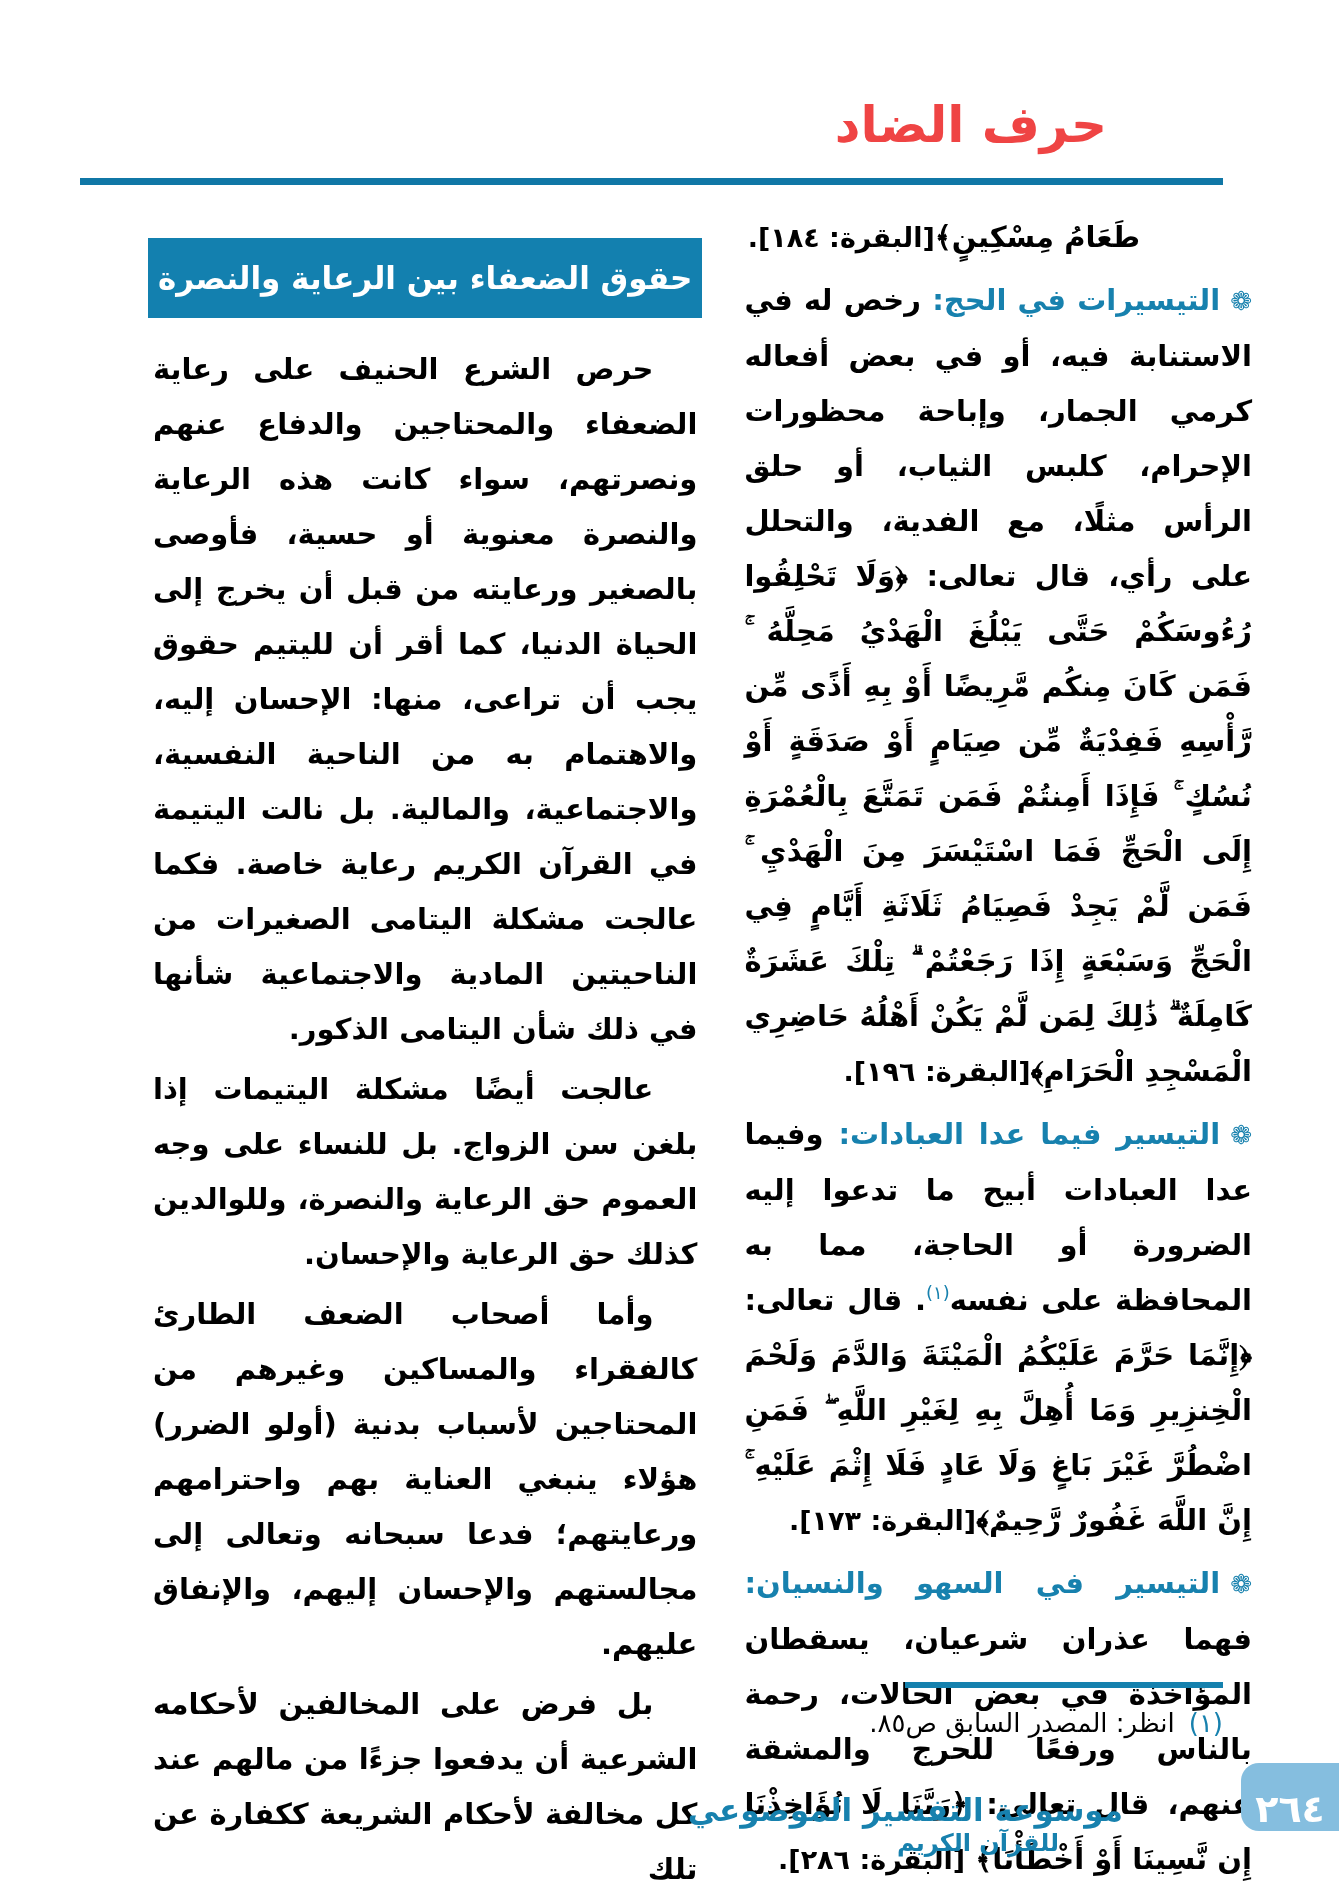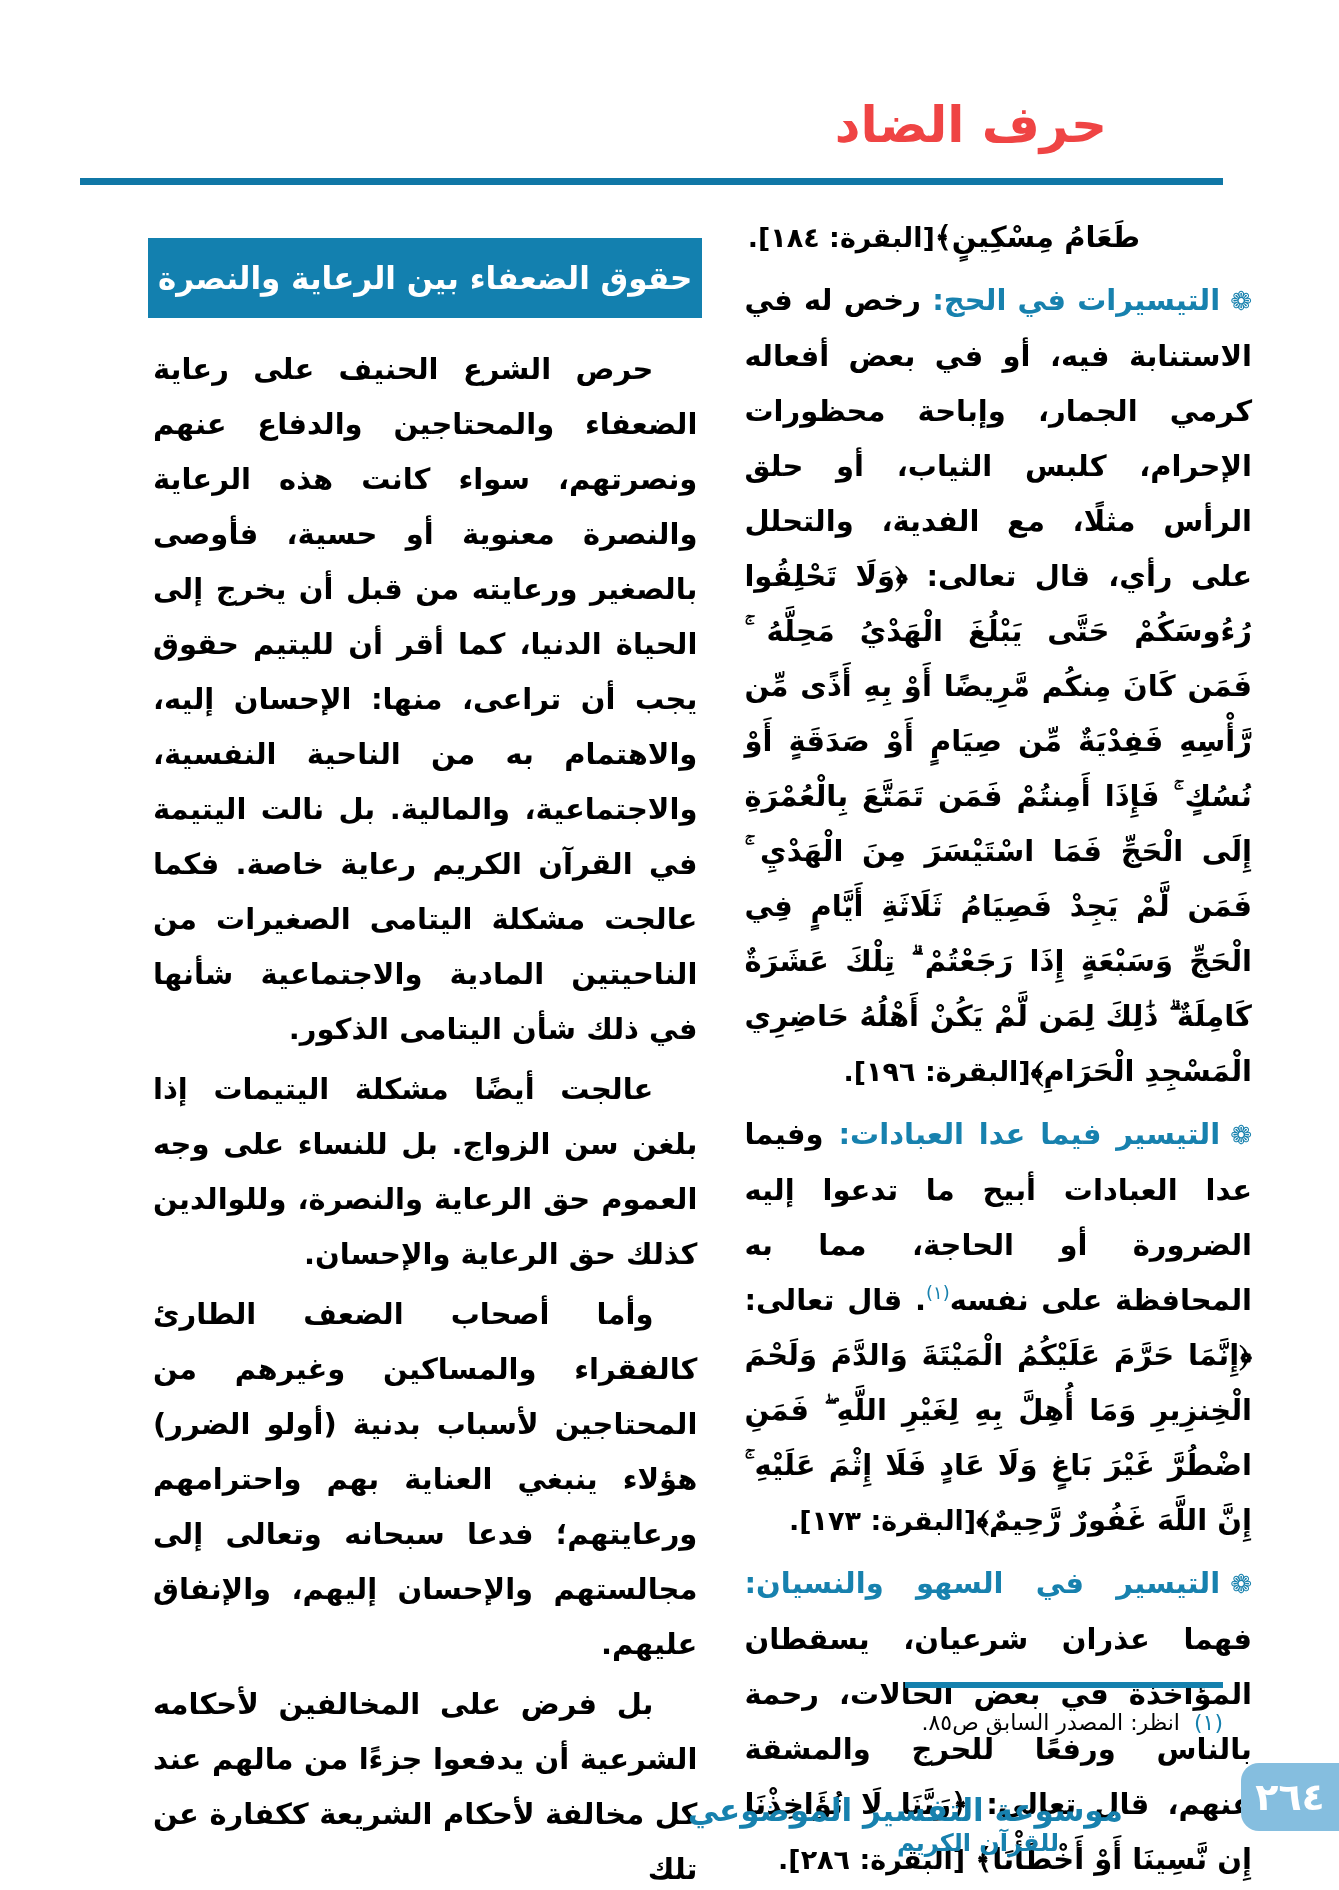--- a/index.html
+++ b/index.html
@@ -36,33 +36,33 @@
   .section-box{
     background:#1380AF;color:#ffffff;
     height:80px;display:flex;align-items:center;justify-content:center;
     font-size:31px;font-weight:bold;margin:28px 0 24px 0;
     padding:0 10px;white-space:nowrap;
   }
   .para{margin:5px;text-align:justify;text-indent:44px;}
   
   .footnote{position:absolute;top:1682px;right:116px;width:440px;text-align:right;}
   .fn-rule{height:6px;width:318px;background:#1581AE;margin:0 0 14px 0;display:inline-block;}
-  .fn-line{font-size:22px;color:#000;margin:0;line-height:34px;}
+  .fn-line{font-size:26px;color:#000;margin:0;line-height:34px;}
   .fn-marker{color:#1781AE;margin-left:14px;}
   
   .publisher-logo{
     position:absolute;bottom:34px;right:216px;width:290px;
     text-align:center;color:#1781AE;font-weight:bold;
   }
   .logo-main{font-size:31px;line-height:40px;white-space:nowrap;}
   .logo-sub{font-size:24px;line-height:26px;}
   .page-badge{
     position:absolute;top:1763px;right:0;width:98px;height:68px;
     background:#85BEDF;border-radius:18px 0 0 18px;
-    display:flex;align-items:center;justify-content:center;
+    display:flex;align-items:flex-end;justify-content:center;
     color:#ffffff;font-size:38px;font-weight:bold;
   }
 </style>
 </head>
 <body>
 
 <div class="chapter-title">حرف الضاد</div>
 <div class="header-rule"></div>
 
 <div class="columns">

